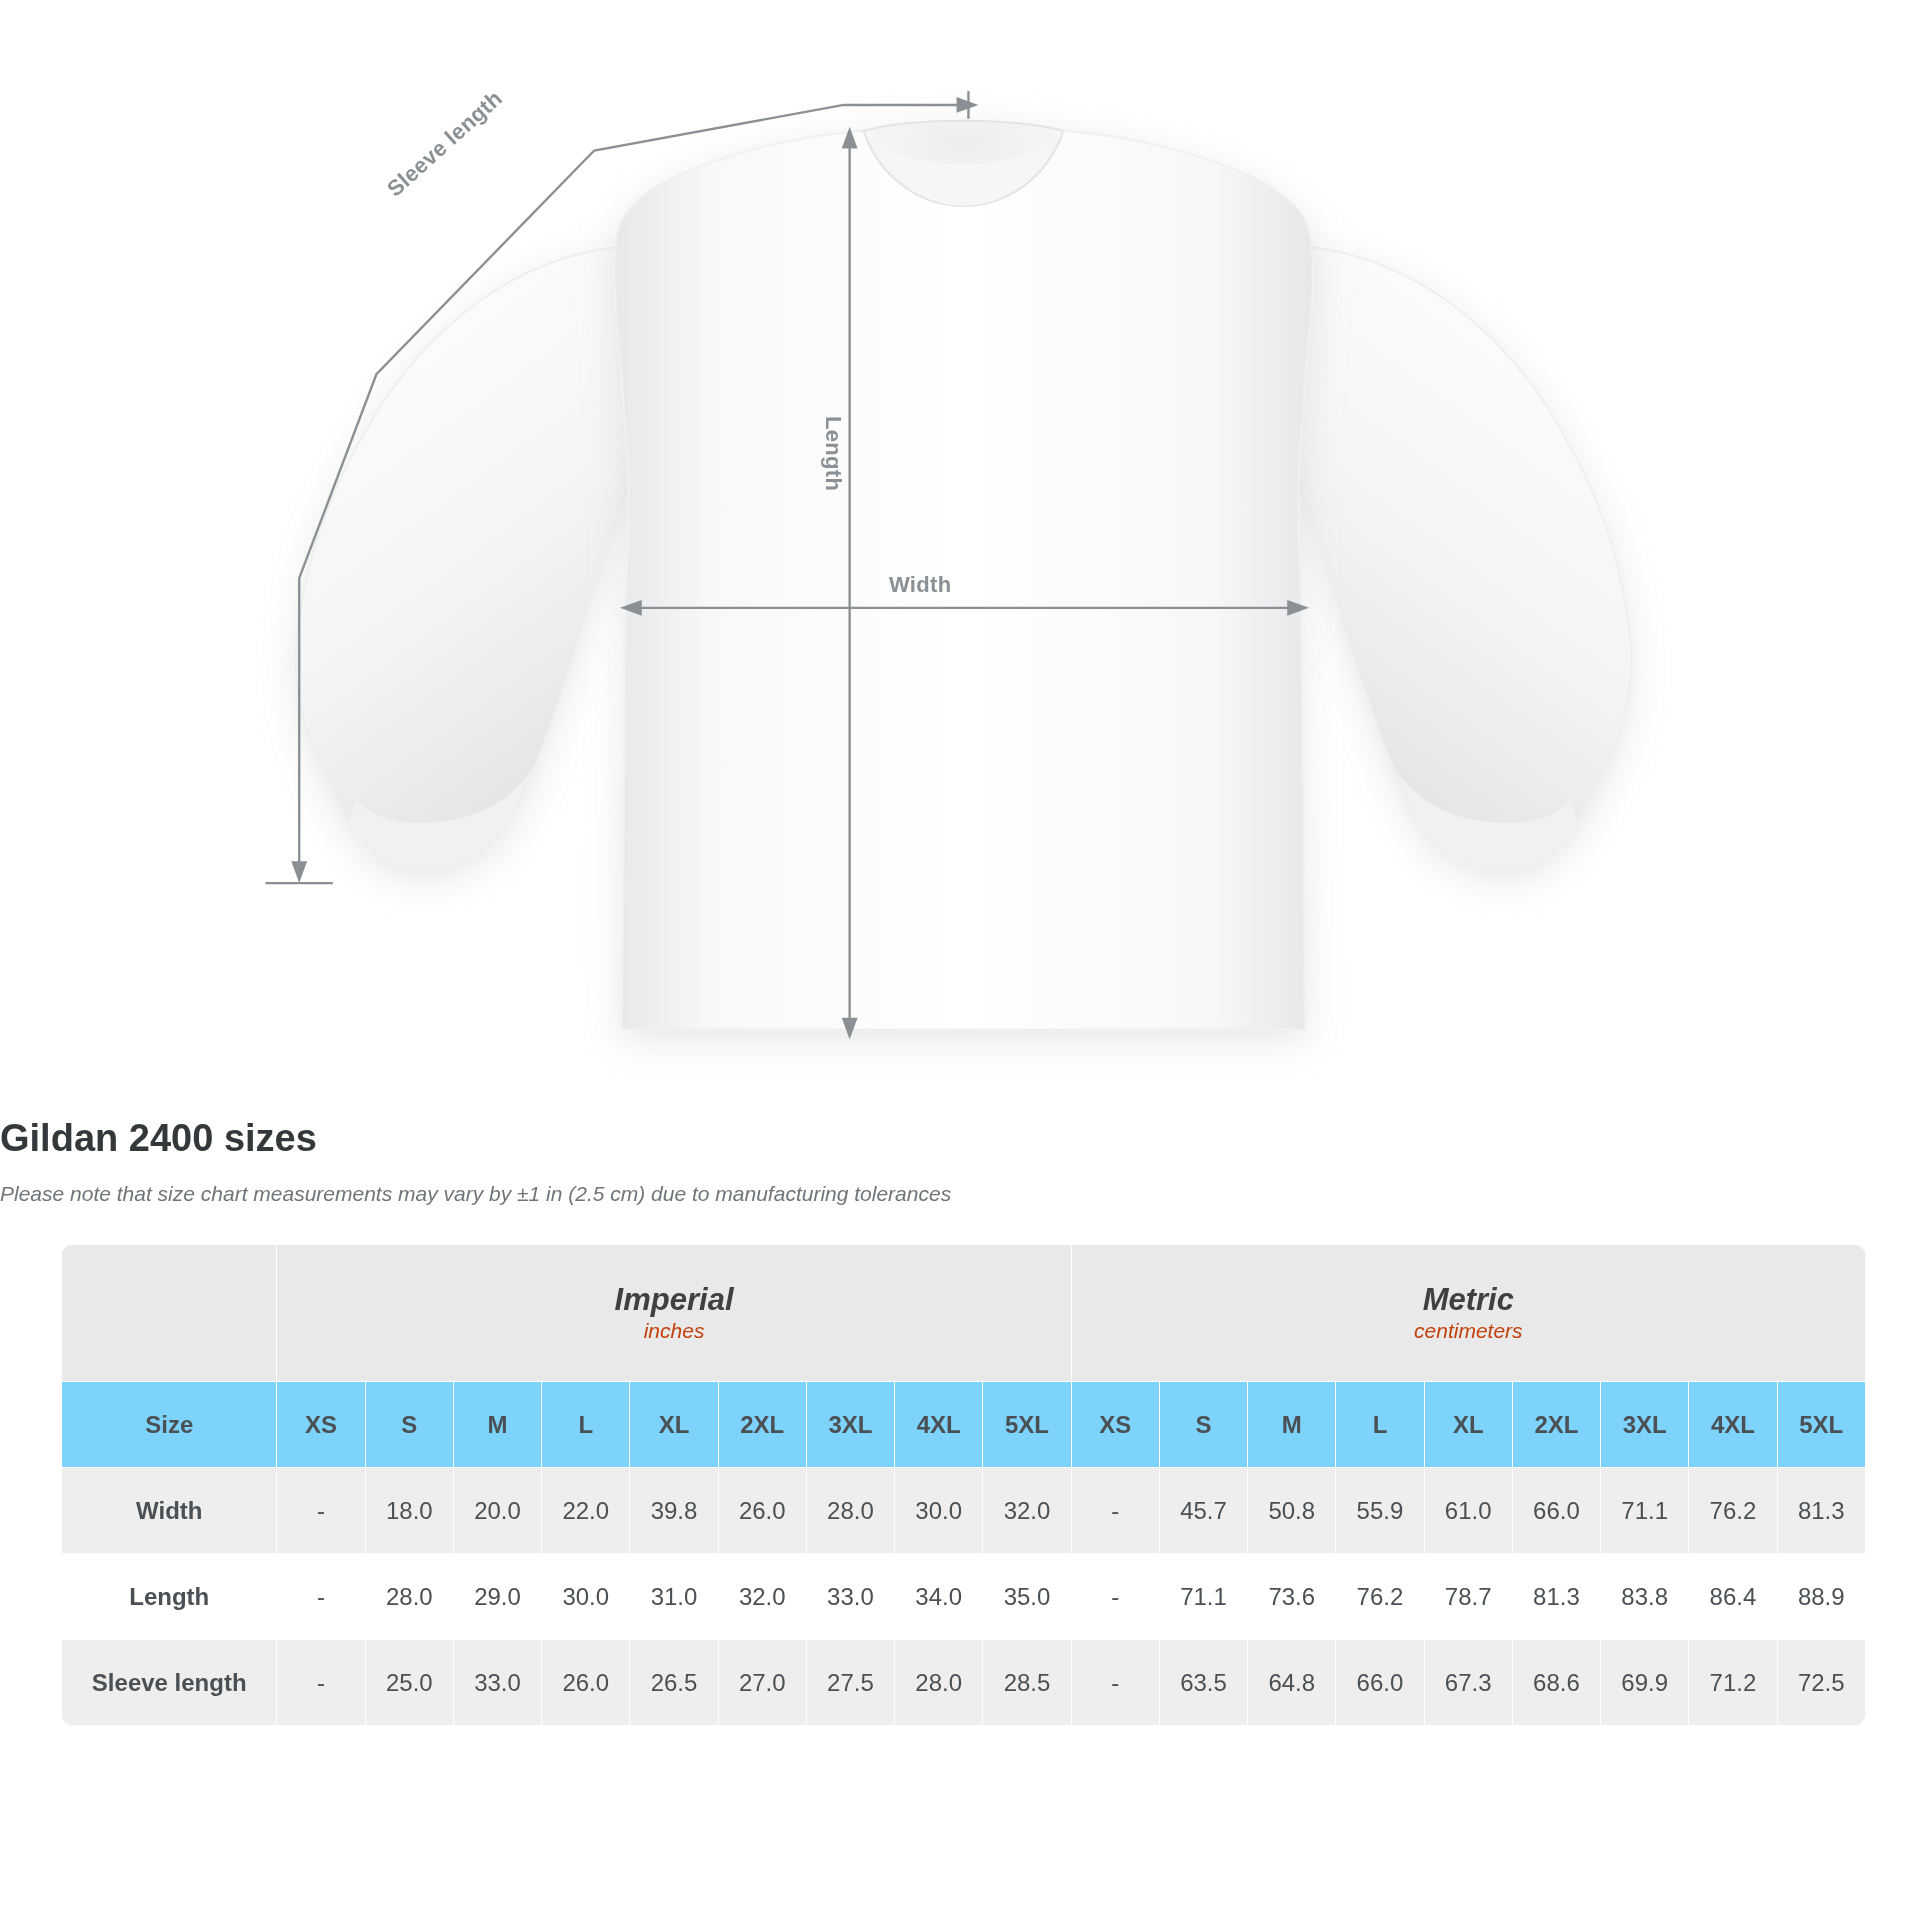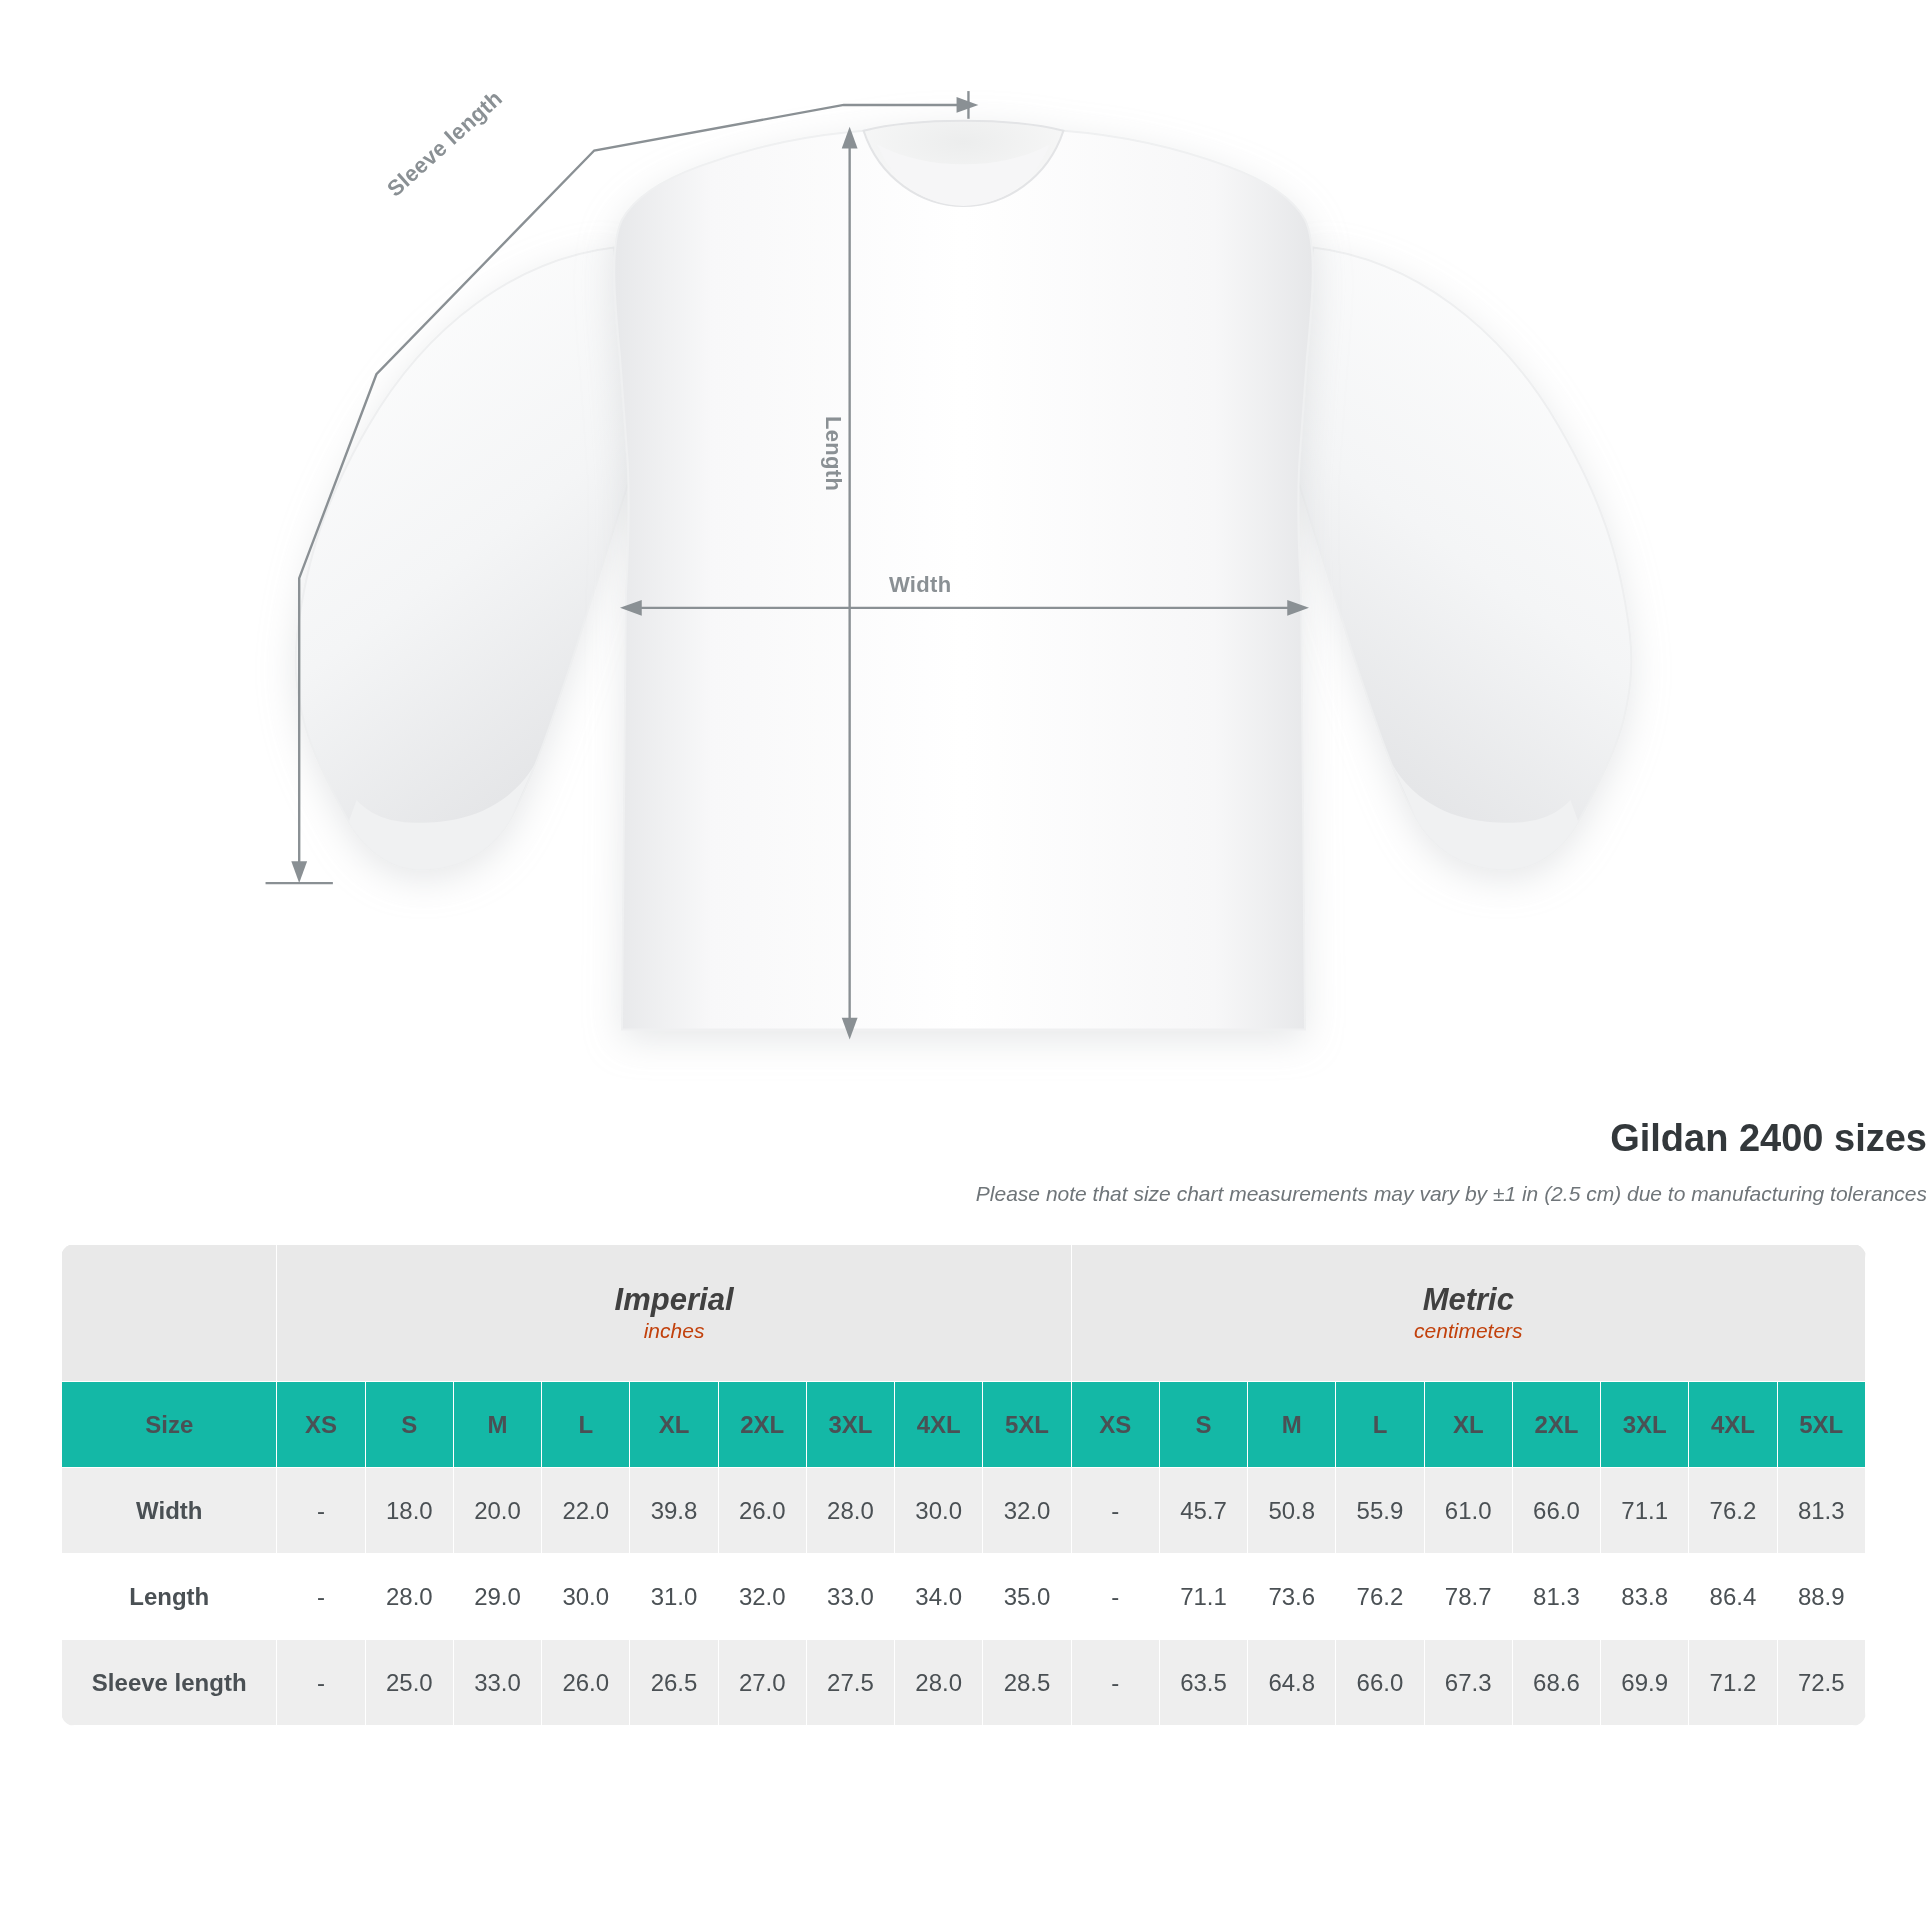--- a/index.html
+++ b/index.html
@@ -53,21 +53,21 @@
   .label-sleeve {
     left: 382px;
     top: 183px;
     font-size: 22px;
     transform: rotate(-42deg);
     transform-origin: left top;
   }
 
   
   .title-block {
-    text-align: right;
+    text-align: left;
     margin-top: 28px;
   }
   .chart-title {
     font-size: 38px;
     font-weight: bold;
     color: #33383b;
     margin: 0 0 22px 0;
   }
   .chart-note {
     font-size: 21px;
@@ -107,21 +107,21 @@
     color: #404040;
     line-height: 1.15;
   }
   .unitgroup .unit-sub {
     font-size: 21px;
     font-style: italic;
     color: #c2410c;
     line-height: 1.3;
   }
   .hdr-row td {
-    background: #14b8a6;
+    background: #7dd3fc;
     font-weight: bold;
     font-size: 25px;
     color: #4a5054;
     height: 95px;
   }
   .row-label {
     font-weight: bold;
     font-size: 25px;
     color: #4a5054;
   }

